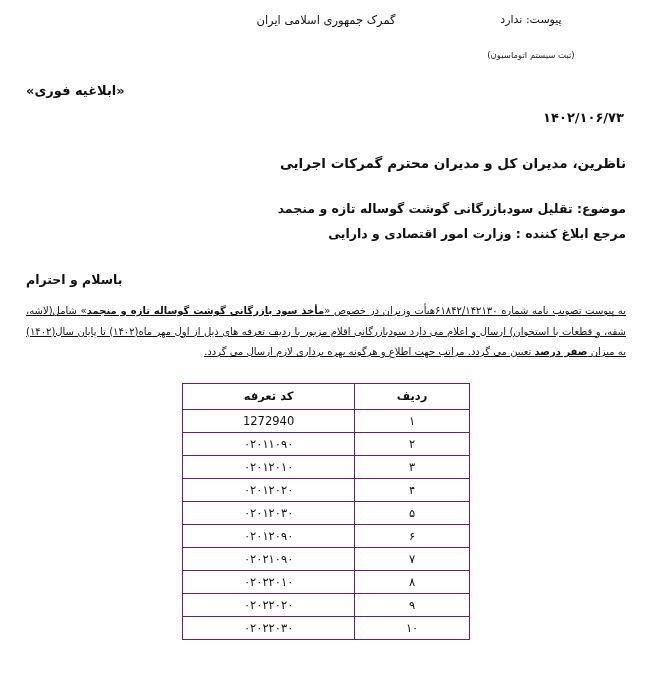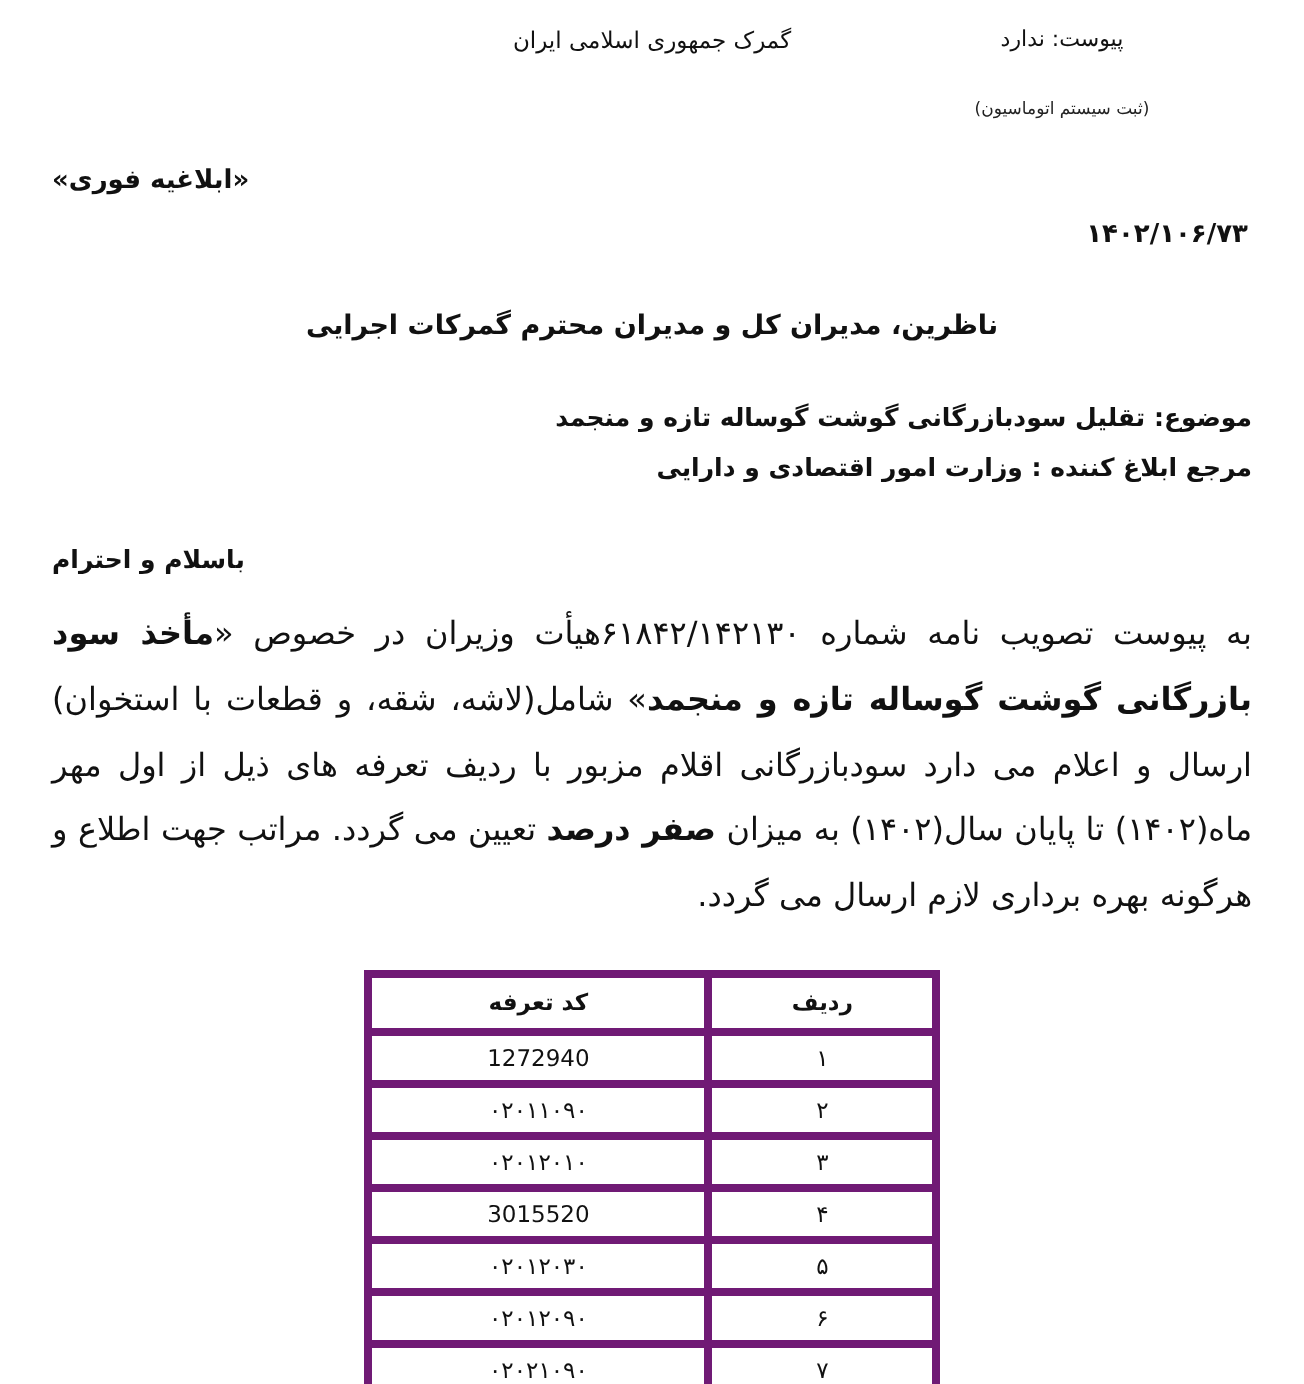--- a/index.html
+++ b/index.html
@@ -81,21 +81,21 @@
     text-align: right;
     direction: rtl;
     padding-right: 2px;
   }
 
   
   .addressee {
     margin-top: 30px;
     font-weight: bold;
     font-size: 13.5px;
-    text-align: center;
+    text-align: right;
     direction: rtl;
   }
 
   
   .meta {
     margin-top: 26px;
     text-align: right;
     direction: rtl;
     font-size: 12.5px;
     font-weight: bold;
@@ -110,40 +110,41 @@
     font-size: 12.5px;
     font-weight: bold;
   }
 
   
   .body-text {
     margin-top: 14px;
     text-align: justify;
     text-align-last: right;
     direction: rtl;
-    font-size: 16px;
+    font-size: 10px;
     line-height: 2.05;
+    text-decoration: underline;
   }
   .body-text b { font-weight: bold; }
 
   
   .table-wrap {
     margin-top: 20px;
     display: flex;
     justify-content: center;
   }
   table.tariff {
     border-collapse: collapse;
     direction: rtl;
     font-size: 11.5px;
     width: 288px;
   }
   table.tariff th,
   table.tariff td {
-    border: 4px solid #701a75;
+    border: 1px solid #701a75;
     text-align: center;
     padding: 3px 2px 2px 2px;
     height: 17px;
     font-weight: normal;
   }
   table.tariff th {
     font-weight: bold;
     font-size: 11.5px;
     padding: 4px 2px;
   }
@@ -199,21 +200,21 @@
           <tr>
             <td class="row">۲</td>
             <td class="code">۰۲۰۱۱۰۹۰</td>
           </tr>
           <tr>
             <td class="row">۳</td>
             <td class="code">۰۲۰۱۲۰۱۰</td>
           </tr>
           <tr>
             <td class="row">۴</td>
-            <td class="code">3015520</td>
+            <td class="code">۰۲۰۱۲۰۲۰</td>
           </tr>
           <tr>
             <td class="row">۵</td>
             <td class="code">۰۲۰۱۲۰۳۰</td>
           </tr>
           <tr>
             <td class="row">۶</td>
             <td class="code">۰۲۰۱۲۰۹۰</td>
           </tr>
           <tr>

